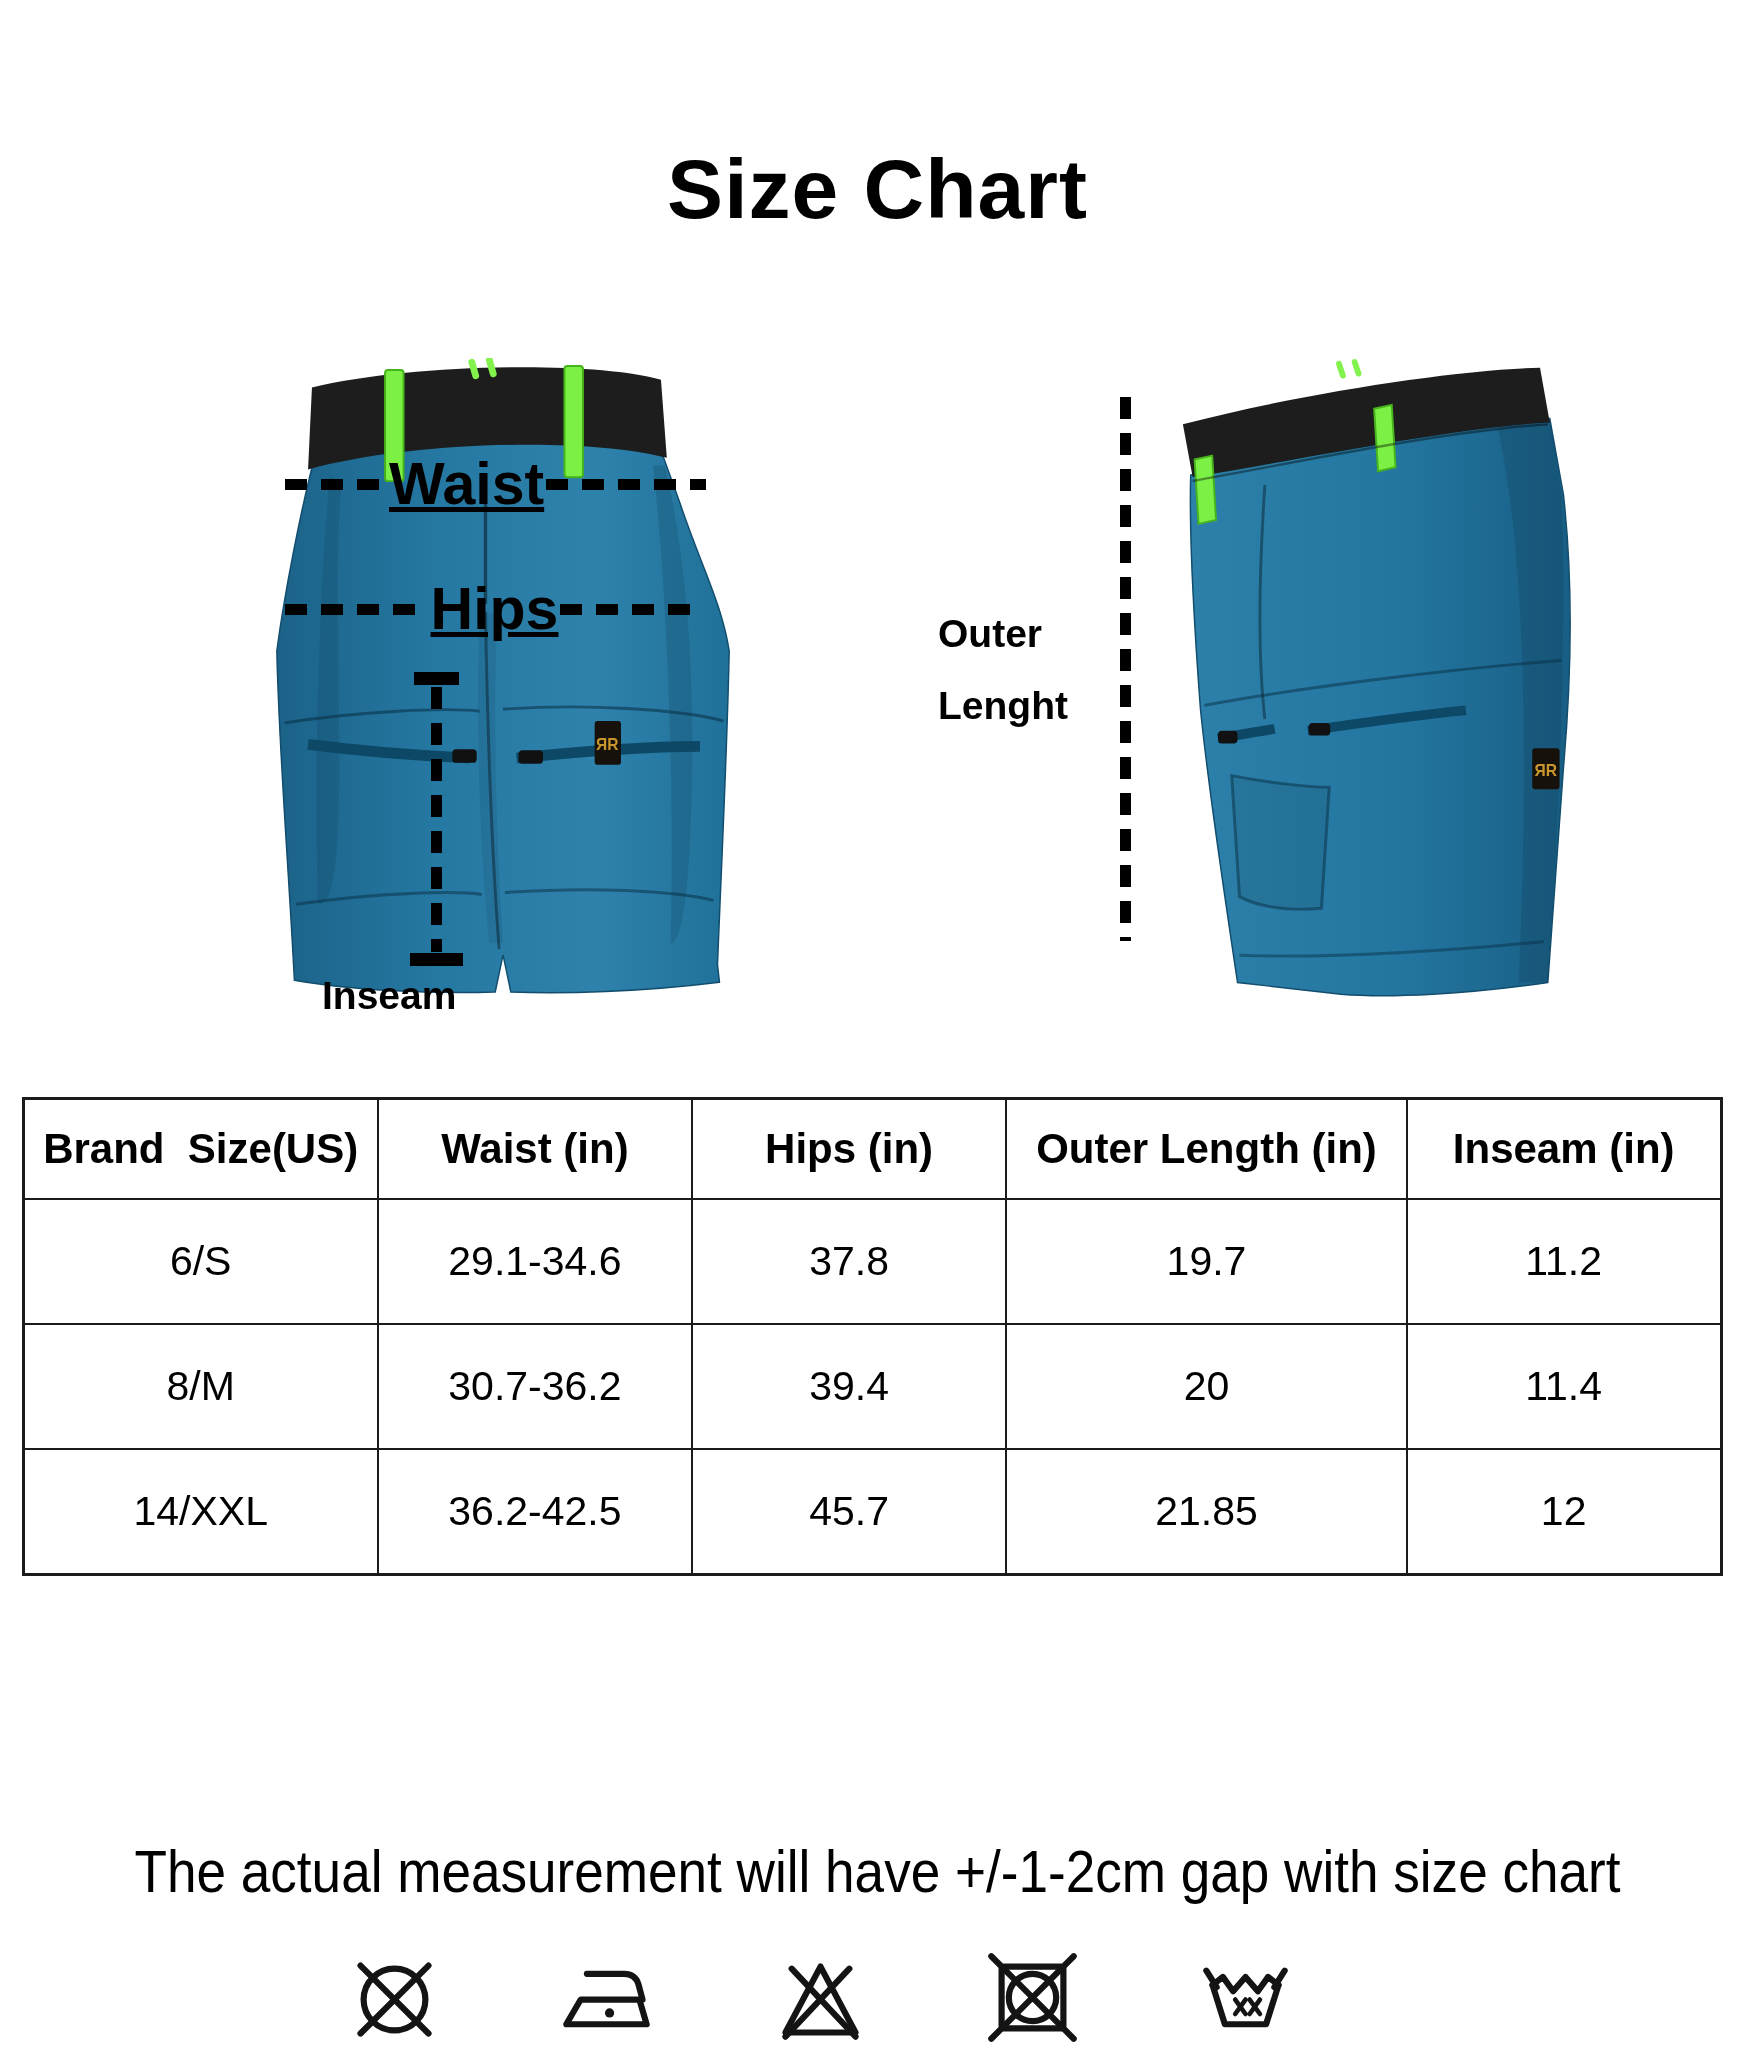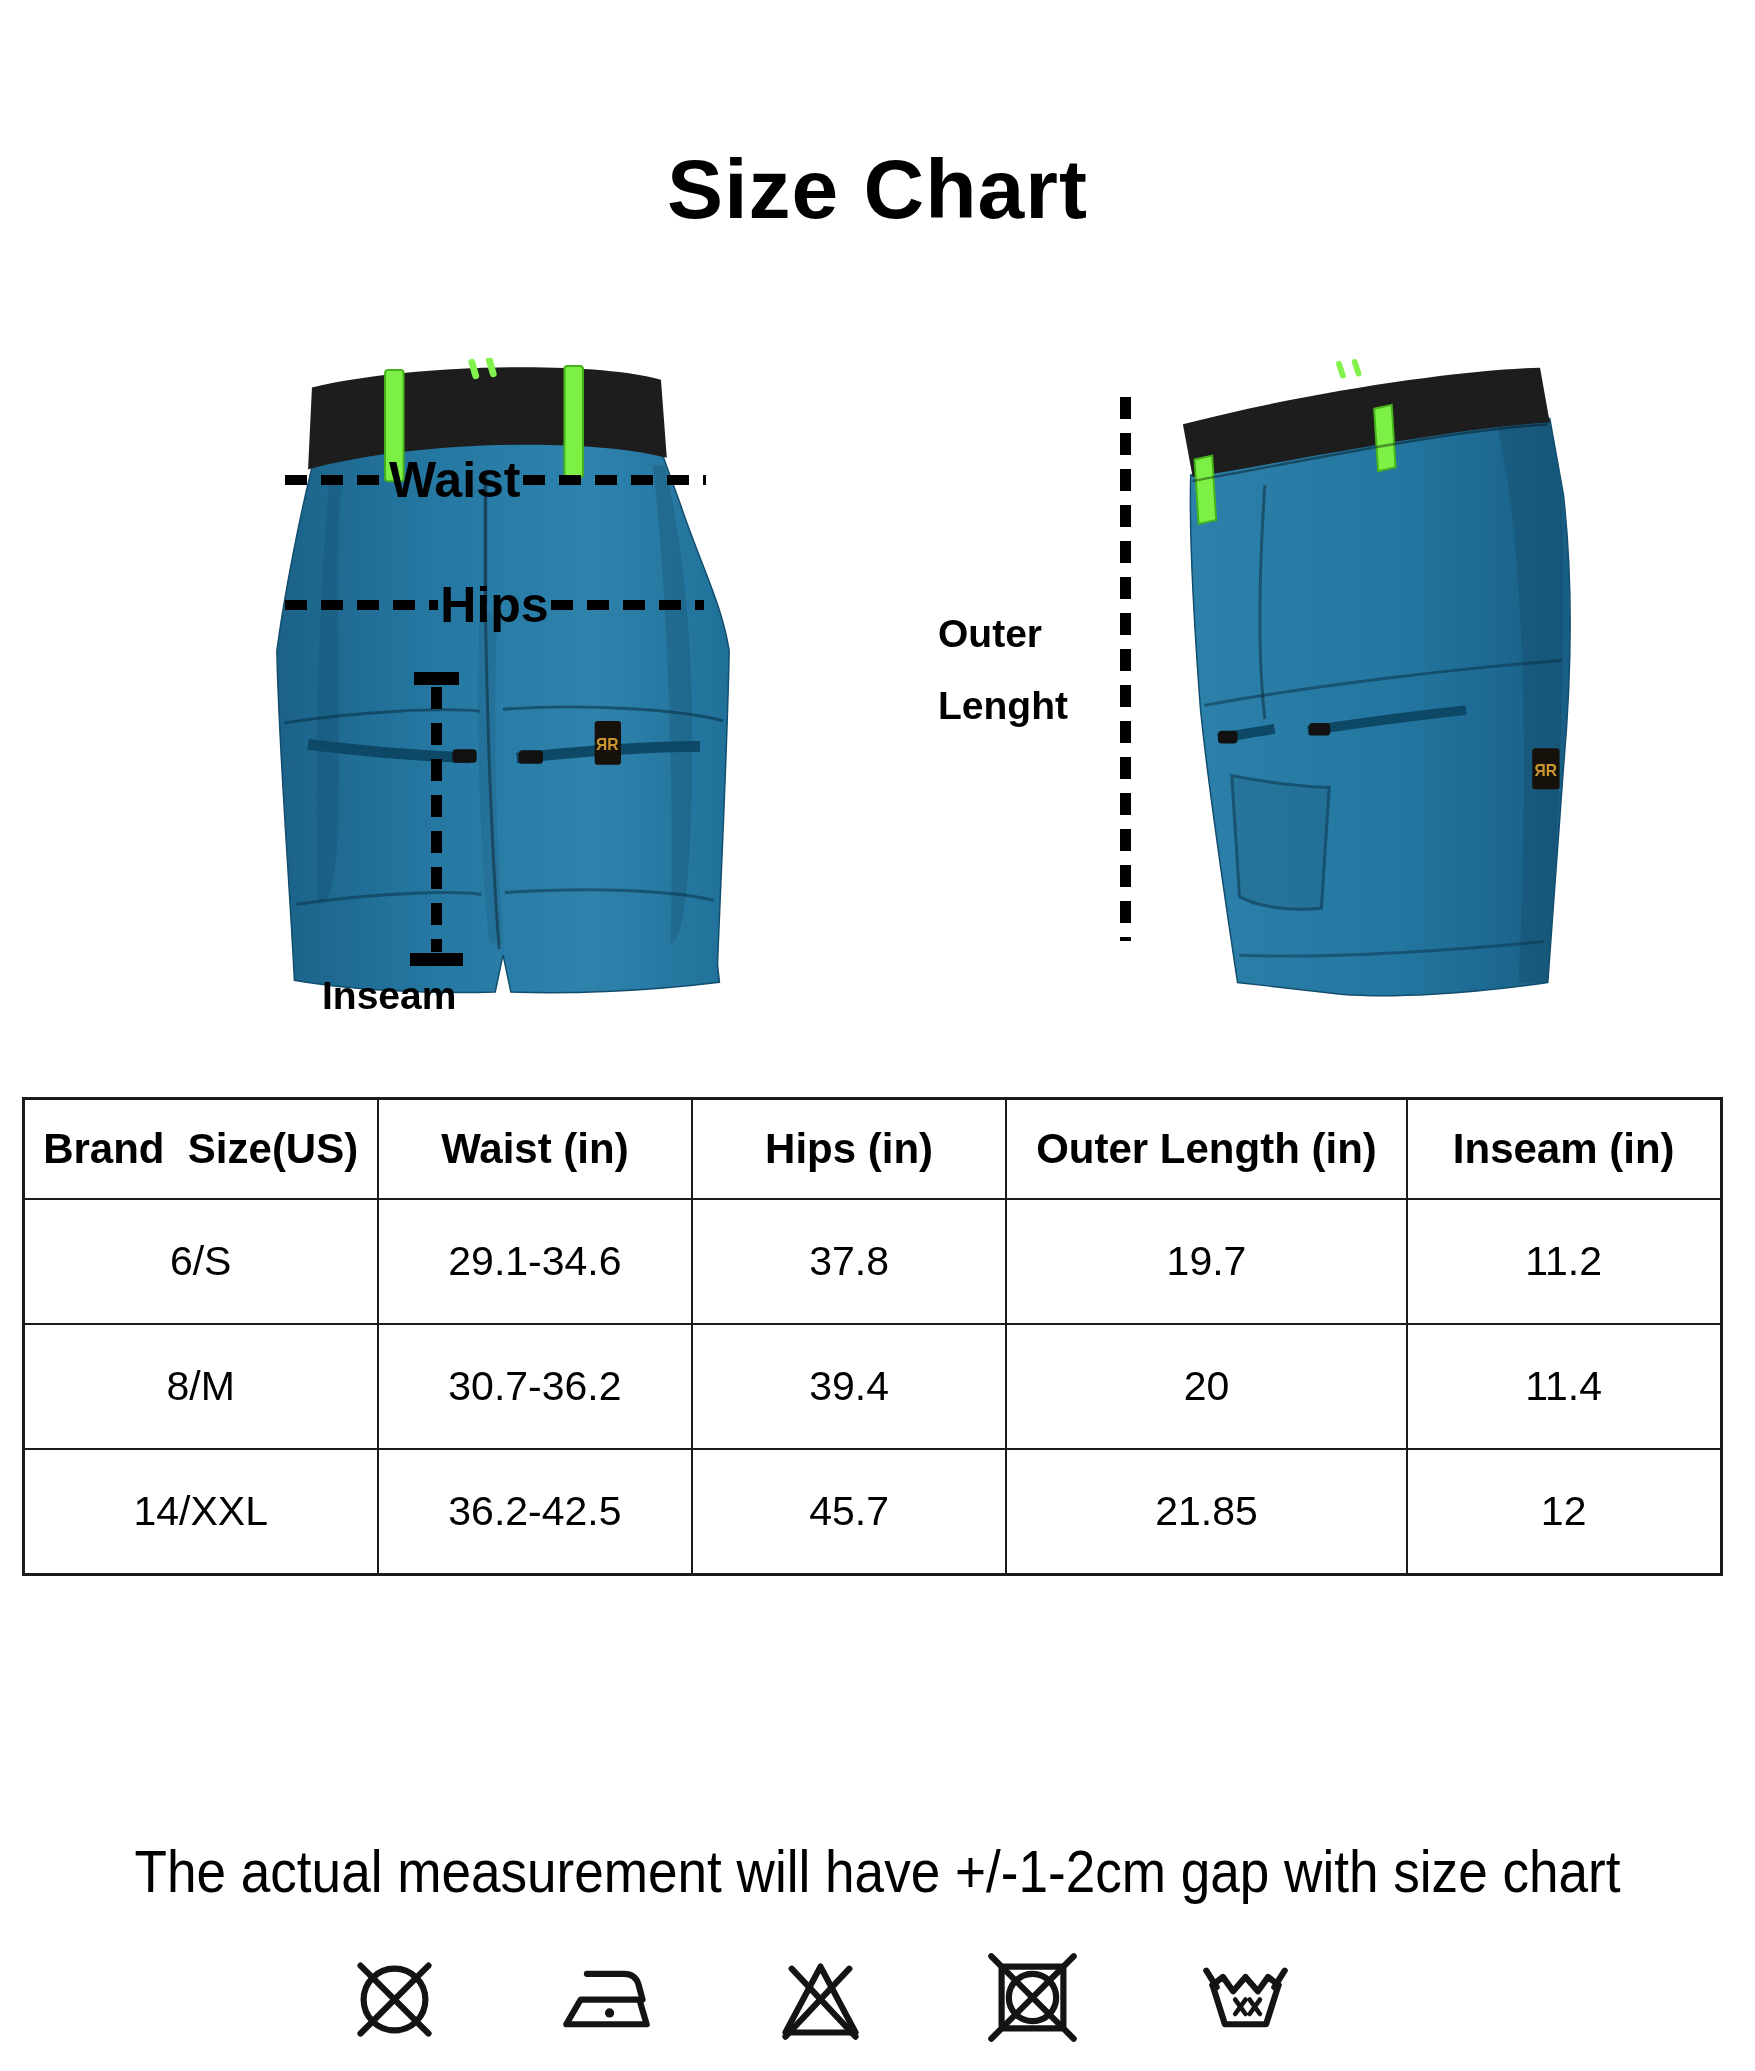--- a/index.html
+++ b/index.html
@@ -4,21 +4,21 @@
 <style>
   html,body{margin:0;padding:0;background:#ffffff;}
   .page{position:relative;width:1755px;height:2071px;background:#ffffff;overflow:hidden;
         font-family:"Liberation Sans",sans-serif;color:#000;margin-top:28px;}
 
   .title{position:absolute;top:113px;left:0;width:100%;text-align:center;
          font-size:84px;font-weight:700;letter-spacing:1px;}
 
   
   .measure{position:absolute;display:flex;align-items:center;z-index:6;}
-  .measure .lbl{font-weight:700;font-size:50px;line-height:1;padding:0 2px;white-space:nowrap;}
+  .measure .lbl{font-weight:700;font-size:59px;line-height:1;padding:0 2px;white-space:nowrap;text-decoration:underline;}
   .dash-h{height:10.7px;background:repeating-linear-gradient(90deg,#000 0 22.4px,transparent 22.4px 36px);}
   .grow{flex:1;}
   .fixed-105{flex:0 0 102px;}
   .vline{position:absolute;width:10.7px;z-index:6;
          background:repeating-linear-gradient(180deg,#000 0 22.4px,transparent 22.4px 36px);}
   .cap{position:absolute;background:#000;z-index:6;}
   .big-label{position:absolute;font-weight:700;font-size:39px;line-height:1;z-index:6;white-space:nowrap;}
   .outer-label{line-height:72px;}
 
   .shorts-svg{position:absolute;z-index:2;}

